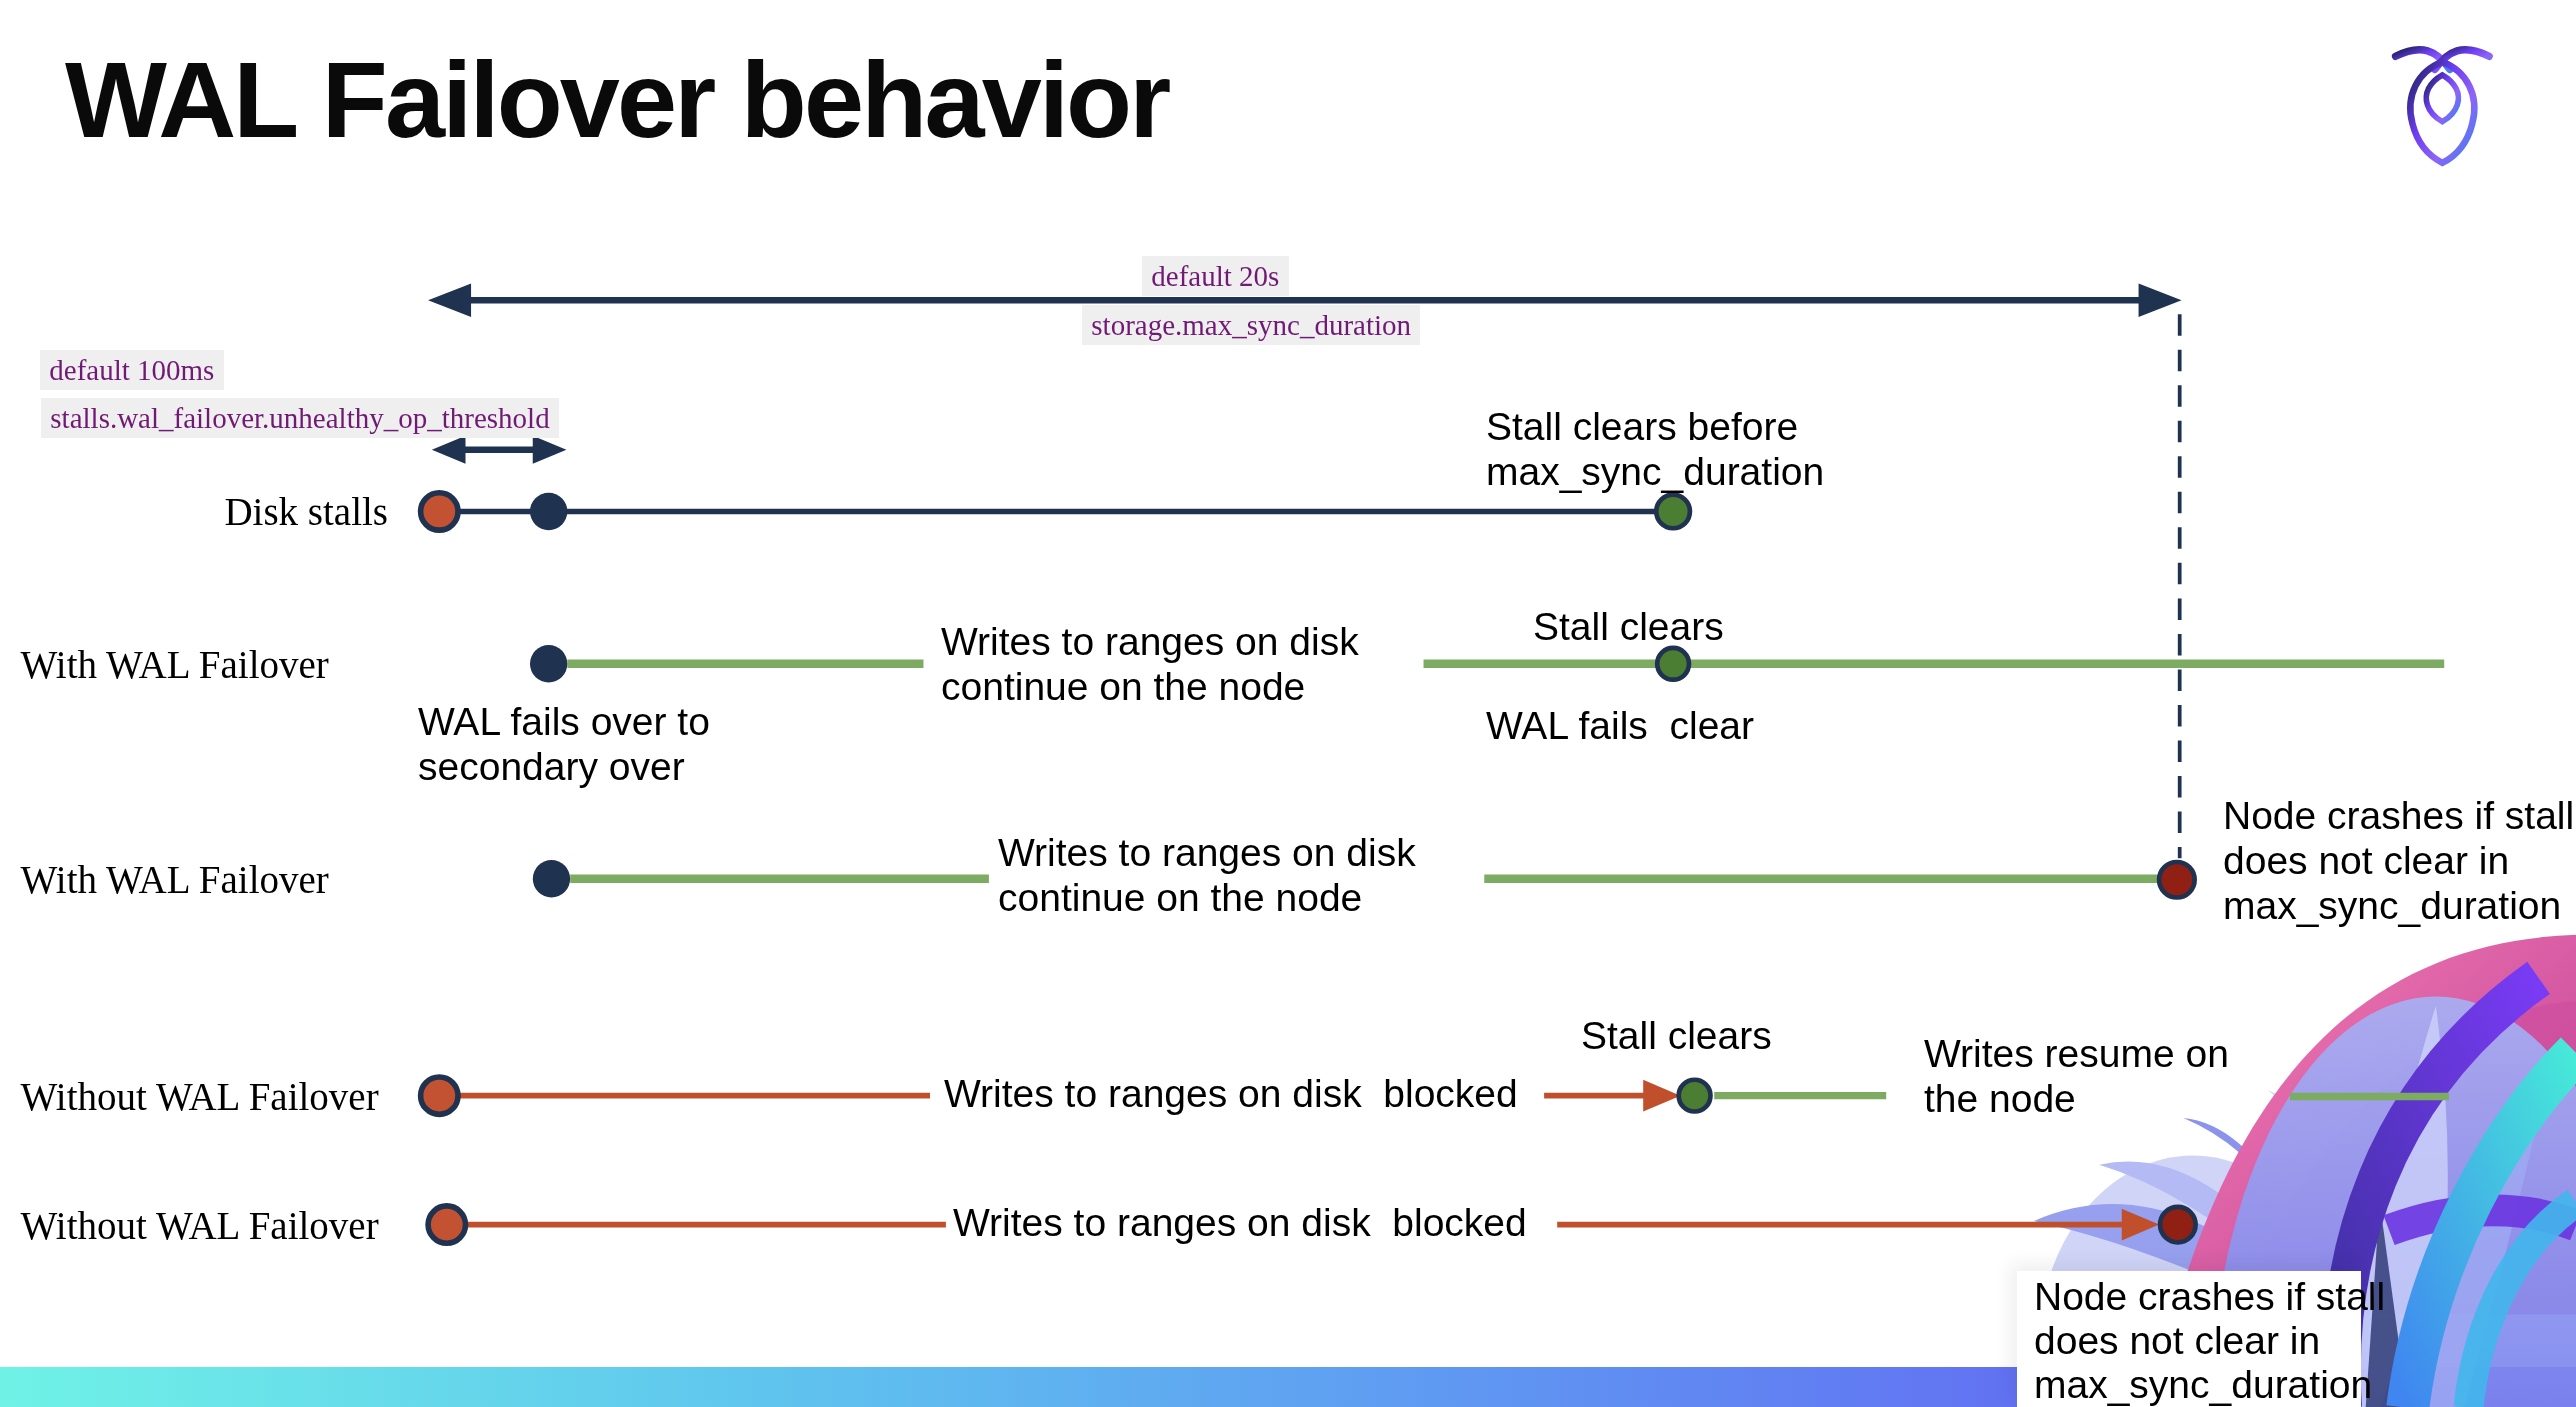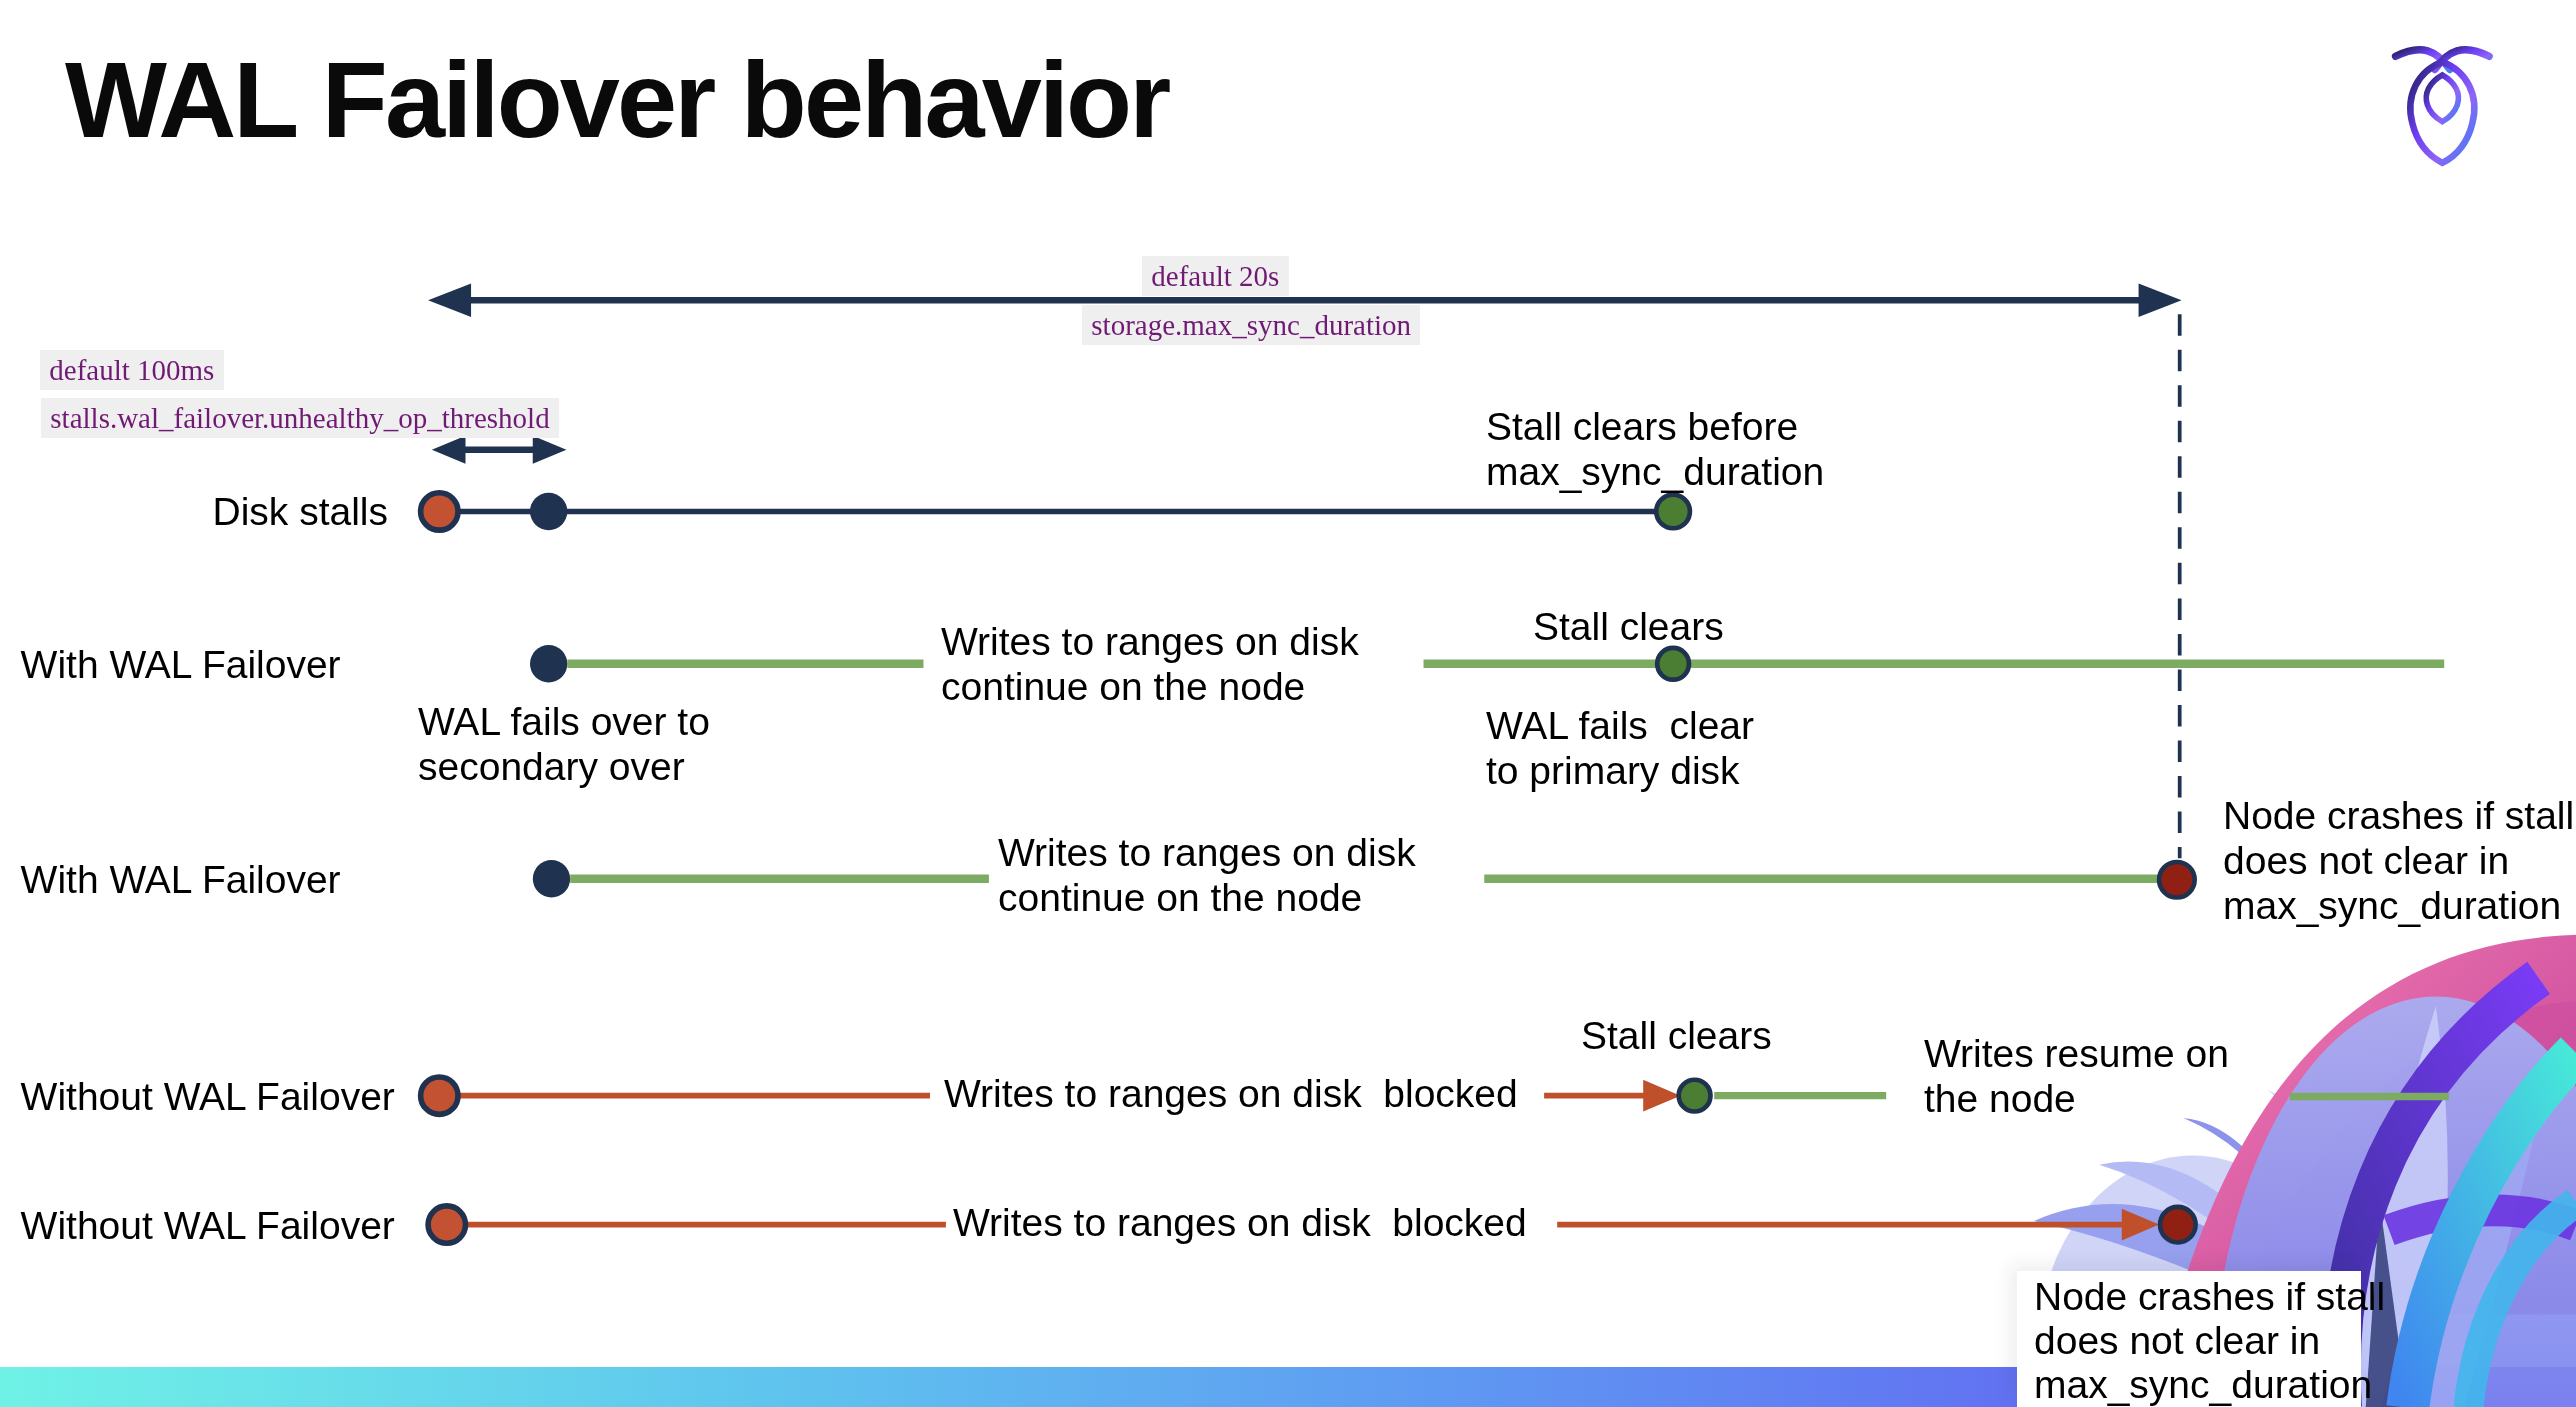--- a/index.html
+++ b/index.html
@@ -2,21 +2,21 @@
 <html style="font-size:15px"><head>
 <meta charset="utf-8">
 <style>
   html,body{margin:0;padding:0;background:#fff;}
   #canvas{position:relative;width:2576px;height:1408px;background:#ffffff;overflow:hidden;
           font-family:"Liberation Sans",sans-serif;color:#0b0b0b;padding-left:35px;}
   .abs{position:absolute;}
   .title{font-size:108px;font-weight:bold;letter-spacing:-2.8px;color:#0a0a0a;white-space:nowrap;}
   .mono{font-family:Liberation Serif, serif;font-size:29px;color:#701a75;background:#efefef;
         padding:3.7px 9.3px;white-space:pre;z-index:6;}
-  .lbl{font-size:39px;line-height:43px;color:#000;white-space:pre;z-index:5;}
+  .lbl{font-size:39px;line-height:43px;color:#000;white-space:pre;z-index:5;font-family:Liberation Serif, serif;}
   .ann{font-size:39px;line-height:45px;color:#000;z-index:5;}
   .ann div{white-space:pre;}
   .center{text-align:left;}
   .right{text-align:right;}
   svg{display:block;}
   #diagram{position:absolute;left:0;top:0;z-index:3;}
   #footer-bar{position:absolute;left:0;bottom:0;width:2576px;height:41px;z-index:1;
       background:linear-gradient(90deg,#6ff2e6 0%,#5fc4ee 30%,#5f9bf2 55%,#6272f2 78%,#6f5bee 100%);}
   #crash-box{position:absolute;left:2017px;top:1271px;width:344px;height:136px;background:#ffffff;
       z-index:4;box-shadow:-7.5px -7.5px 17px rgba(40,40,60,.08);}
@@ -160,21 +160,20 @@
   </div>
   <div class="abs ann center" style="left:941px;top:619px;width:421px;">
     <div>Writes to ranges on disk</div>
     <div>continue on the node</div>
   </div>
   <div class="abs ann center" style="left:1533px;top:604px;width:280px;">
     <div>Stall clears</div>
   </div>
   <div class="abs ann center" style="left:1486px;top:703px;width:421px;">
     <div>WAL fails  clear</div>
-    <div>to primary disk</div>
   </div>
 
   <div class="abs ann center" style="left:998px;top:830px;width:421px;">
     <div>Writes to ranges on disk</div>
     <div>continue on the node</div>
   </div>
   <div class="abs ann" style="left:2223px;top:793px;width:355px;">
     <div>Node crashes if stall</div>
     <div>does not clear in</div>
     <div>max_sync_duration</div>

